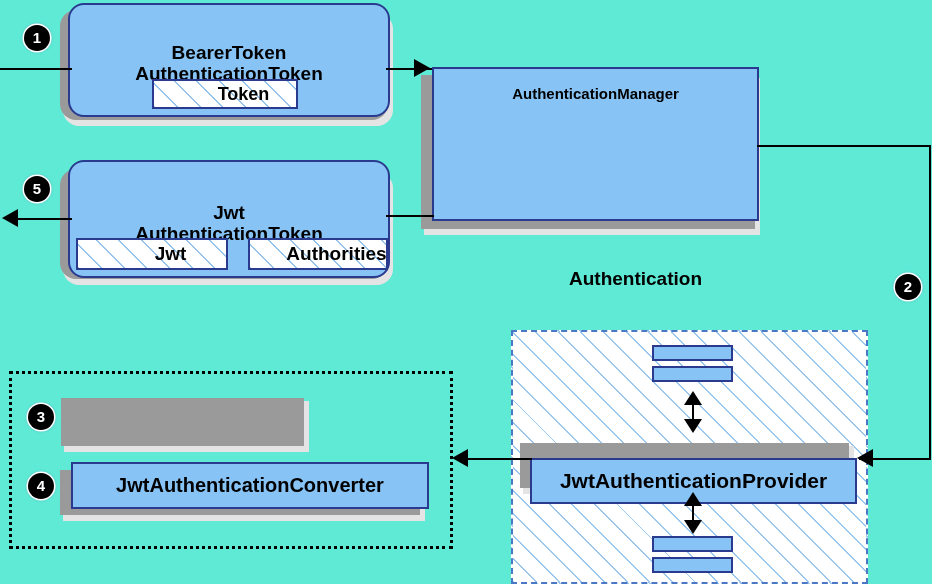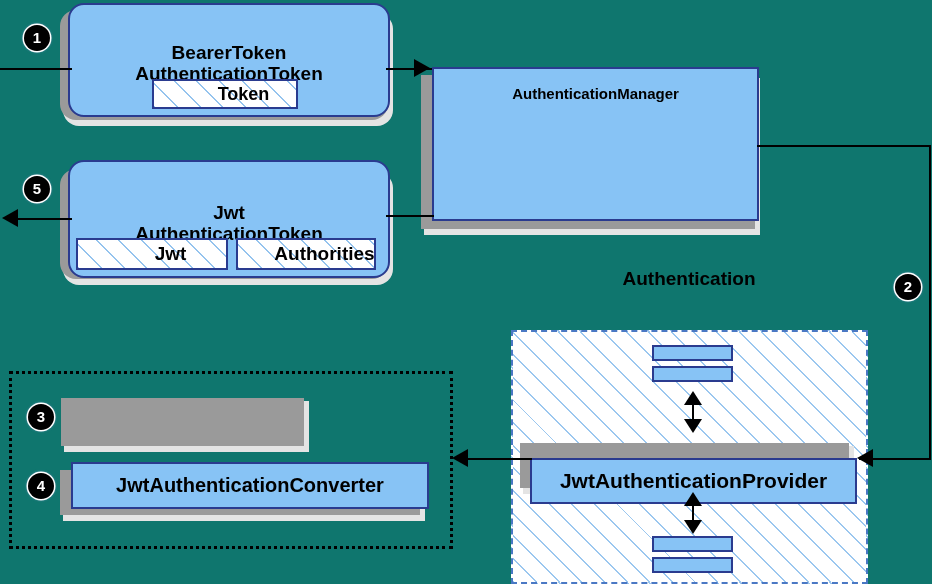--- a/index.html
+++ b/index.html
@@ -5,21 +5,21 @@
 <style>
   html,body{margin:0;padding:0;background:#ffffff;}
   body{
     font-family:"Liberation Sans", sans-serif;
     -webkit-font-smoothing:antialiased;
   }
   #canvas{
     position:relative;
     width:932px;
     height:584px;
-    background:#0f766e;
+    background:#5eead4;
     overflow:hidden;
   }
 
   
   .node{
     position:absolute;
     box-sizing:border-box;
     display:flex;
     align-items:center;
     justify-content:center;
@@ -120,21 +120,20 @@
     box-sizing:border-box;
     background:#87c3f5;
     border:2px solid #2a3b8f;
     z-index:4;
   }
 
   .plain-label{
     position:absolute;
     font-weight:bold;
     color:#000;
-    text-align:center;
     z-index:4;
     line-height:1.18;
   }
 </style>
 </head>
 <body>
 
 <div id="canvas">
 
   <div class="ln-h" style="left:0px; top:68px; width:72px;"></div>
@@ -180,21 +179,21 @@
   <div class="shadow-dark rounded" style="left:60px; top:169px; width:328px; height:110px;"></div>
   <div class="node blue rounded" style="left:68px; top:160px; width:322px; height:118px; flex-direction:column; padding-top:8px;">
     <div style="font-size:19px; line-height:1.12;">
       <div>Jwt</div>
       <div>AuthenticationToken</div>
     </div>
   </div>
   <div class="hatch" style="left:76px; top:238px; width:152px; height:32px; font-size:19px;">
     <span>Jwt</span>
   </div>
-  <div class="hatch" style="left:236px; top:238px; width:140px; height:32px; font-size:19px;">
+  <div class="hatch" style="left:248px; top:238px; width:140px; height:32px; font-size:19px;">
     <span>Authorities</span>
   </div>
   <div class="bullet" style="left:24px; top:176px;">
     <span>5</span>
   </div>
 
   <div class="plain-label" style="left:569px; top:268px; width:240px; font-size:19px;">
     <div>Authentication</div>
   </div>
 

